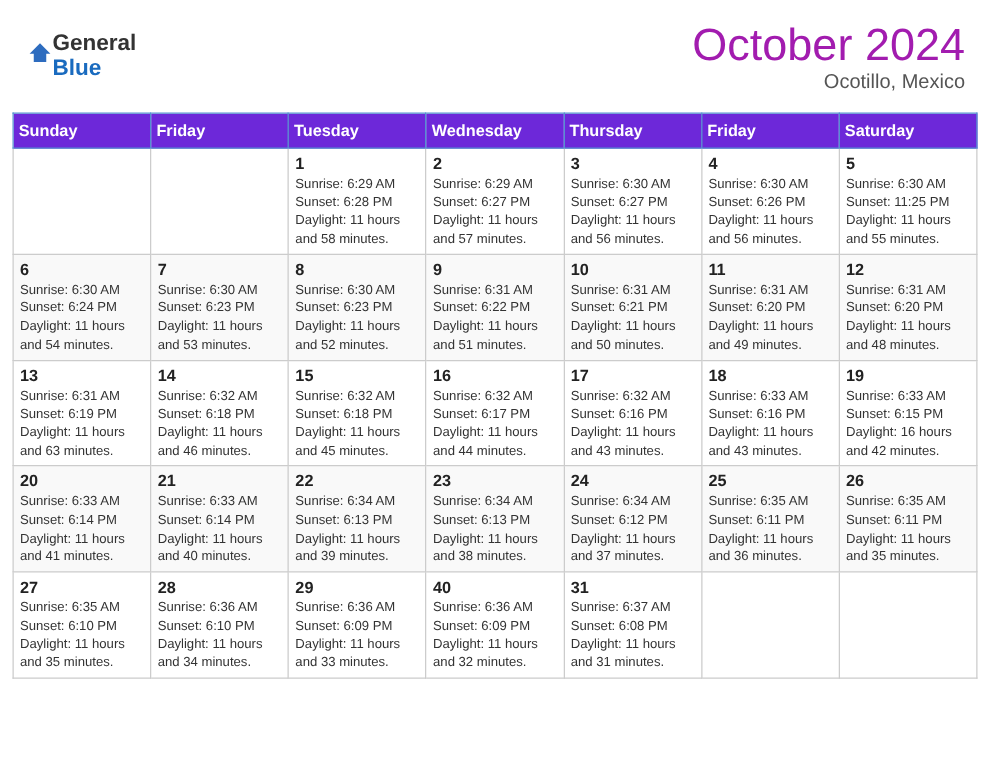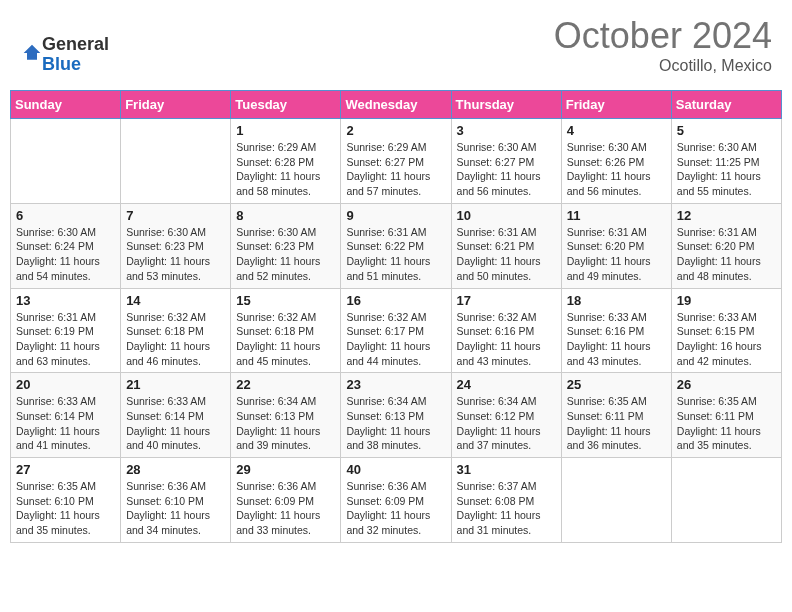--- a/index.html
+++ b/index.html
@@ -6,21 +6,21 @@
     body {
       font-family: Arial, sans-serif;
       background: #fff;
       width: 792px;
       min-height: 612px;
       padding: 10px;
     }
     .header {
       display: flex;
       justify-content: space-between;
-      align-items: flex-end;
+      align-items: center;
       margin-bottom: 10px;
       padding: 5px 10px;
     }
     .logo {
       display: flex;
       align-items: center;
     }
     .logo-text {
       font-size: 18px;
       font-weight: bold;
@@ -32,32 +32,32 @@
       width: 20px;
       height: 20px;
       margin-left: 2px;
     }
     .title-block {
       text-align: right;
     }
     .month-title {
       font-size: 36px;
       font-weight: normal;
-      color: #737373;
+      color: #a21caf;
     }
     .location {
       font-size: 16px;
       color: #555;
     }
     table {
       width: 100%;
       border-collapse: collapse;
     }
     thead tr {
-      background-color: #ec4899;
+      background-color: #6d28d9;
       color: white;
     }
     thead th {
       padding: 6px 4px;
       text-align: left;
       font-size: 13px;
       font-weight: 600;
       border: 1px solid #5590d0;
     }
     tbody tr {

